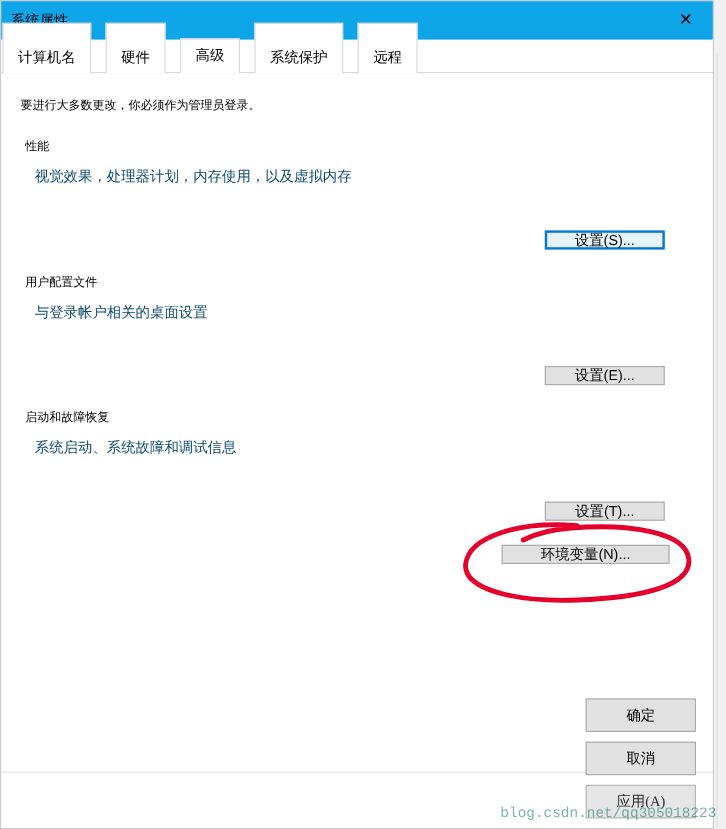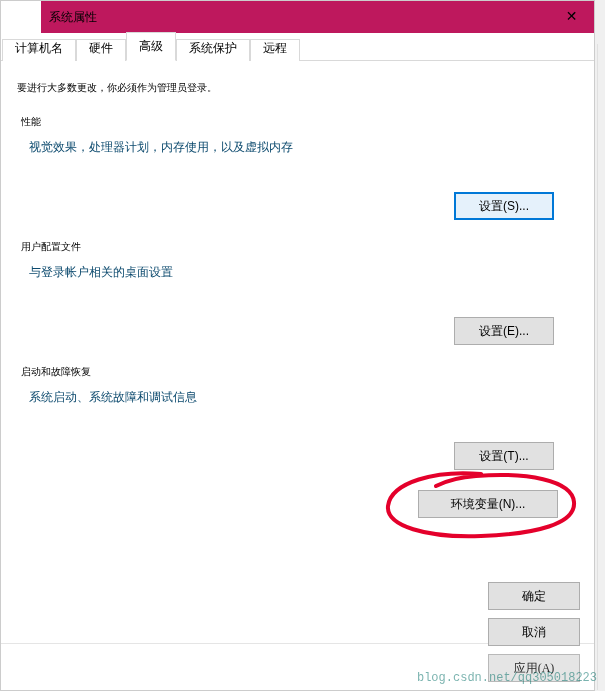--- a/index.html
+++ b/index.html
@@ -22,23 +22,22 @@
       width: 595px;
       height: 691px;
       background: #ffffff;
       border: 1px solid #cccccc;
     }
     .titlebar {
       height: 32px;
       display: flex;
       align-items: center;
       padding: 0 8px;
-      background: #be185d;
-      position: relative;
-      margin-left: 40px;
+      background: #0ea5e9;
+      position: relative;
     }
     .title-text {
       font-size: 12px;
       color: #000;
     }
     .close-btn {
       position: absolute;
       right: 0;
       top: 0;
       width: 45px;
@@ -55,25 +54,25 @@
     }
     .tabs {
       display: flex;
       align-items: flex-end;
       font-size: 12px;
       border-bottom: 1px solid #d9d9d9;
       height: 26px;
       padding-left: 1px;
     }
     .tab {
-      padding: 0 12px 4px 12px;
+      padding: 20px 12px 4px 12px;
       background: #ffffff;
       border: 1px solid #d9d9d9;
       border-bottom: none;
-      margin-right: 0;
+      margin-right: 12px;
       margin-bottom: -1px;
       color: #000;
       cursor: pointer;
       position: relative;
     }
     .tab.active {
       background: #ffffff;
       border-bottom: 1px solid #ffffff;
       z-index: 2;
       padding-top: 5px;
@@ -106,21 +105,21 @@
       margin-left: 8px;
       margin-bottom: 36px;
     }
     .group-btn-row {
       display: flex;
       justify-content: flex-end;
       padding-right: 20px;
     }
     .win-button {
       min-width: 100px;
-      height: 28px;
+      height: 16px;
       padding: 0 16px;
       font-size: 12px;
       color: #000;
       background: #e1e1e1;
       border: 1px solid #adadad;
       cursor: pointer;
       display: flex;
       align-items: center;
       justify-content: center;
     }

